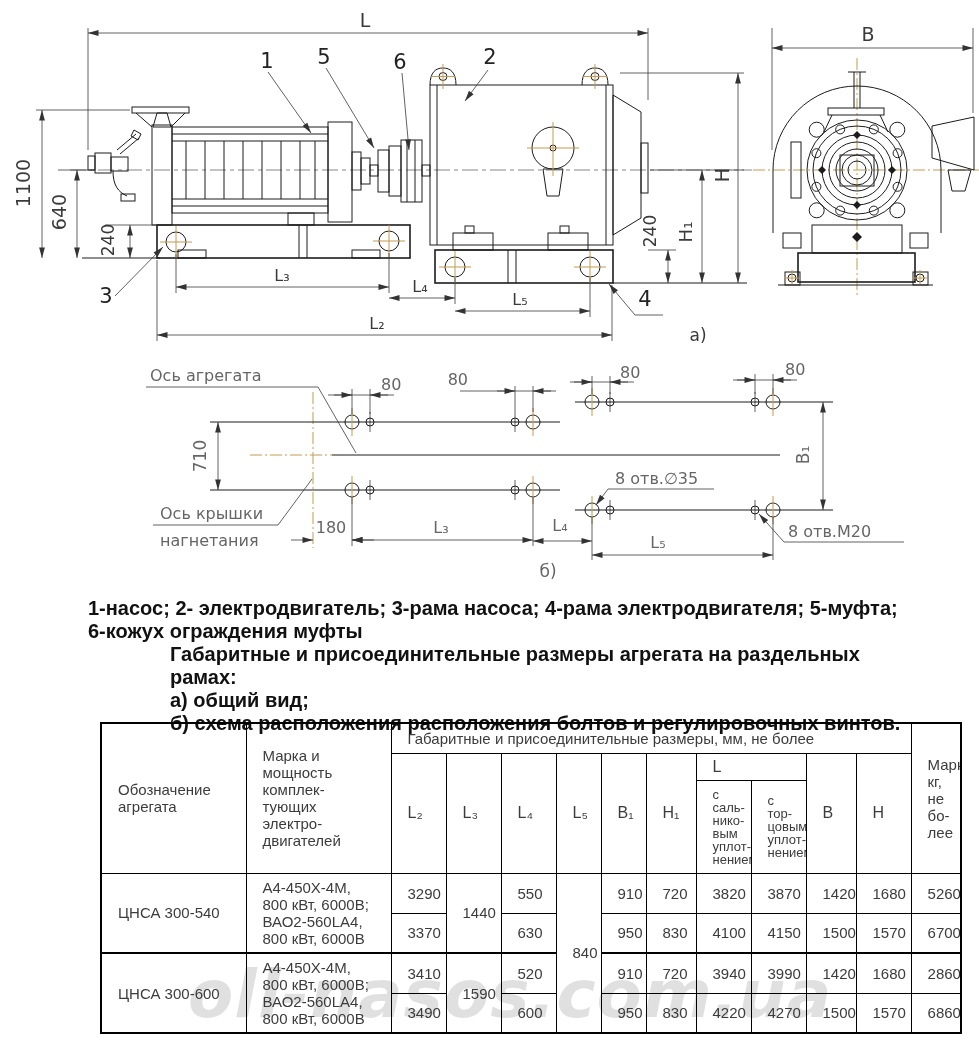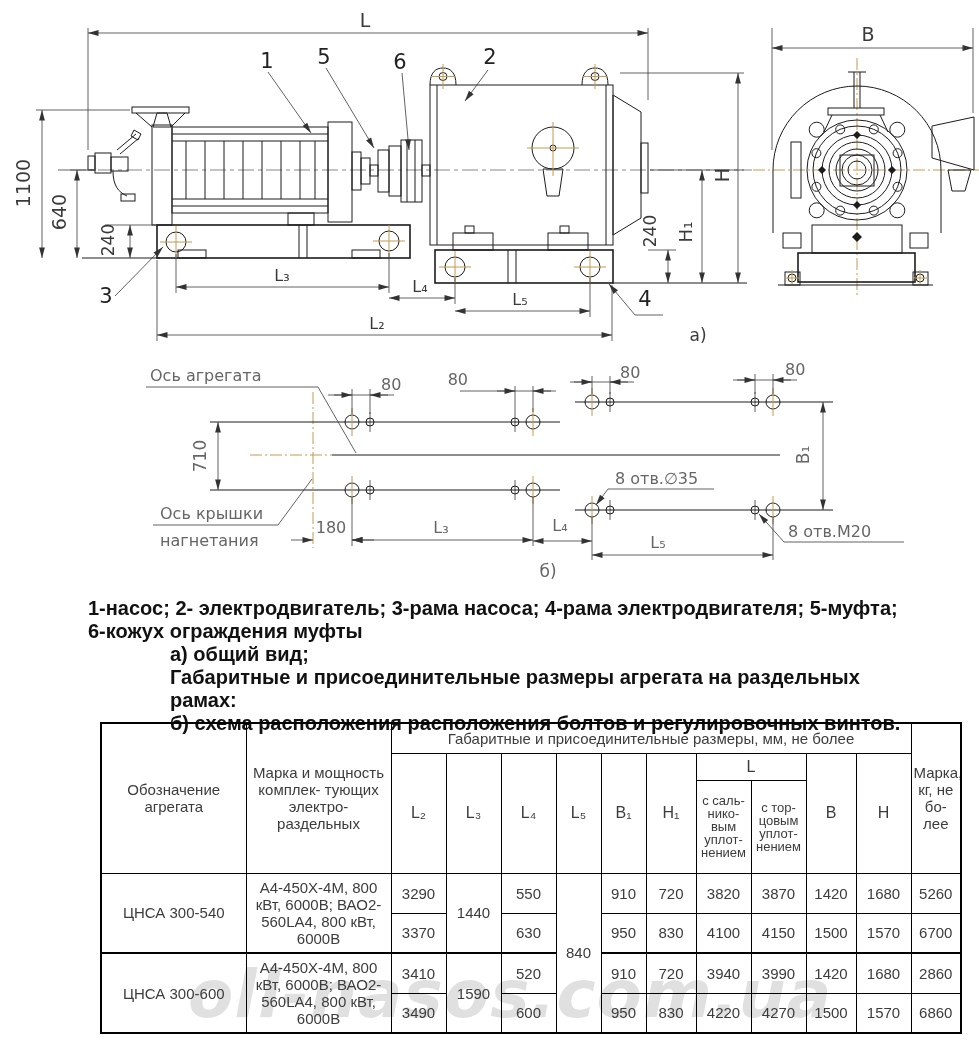--- a/index.html
+++ b/index.html
@@ -19,22 +19,22 @@
   .tg{fill:#666;}
   #legend{position:absolute;left:88px;top:597px;width:840px;font-weight:bold;
           font-size:20px;line-height:23px;color:#111;}
   #legend .ind{margin-left:82px;}
   #watermark{position:absolute;left:188px;top:956px;font-size:66px;font-weight:bold;
              color:rgba(0,0,0,0.12);letter-spacing:1px;white-space:nowrap;
              font-family:"DejaVu Sans",sans-serif;z-index:1;font-style:italic;}
   #dimtable{position:absolute;left:100px;top:722px;z-index:2;}
   #dimtable table{border-collapse:collapse;table-layout:fixed;width:860px;
                   font-size:15px;color:#3c3c3c;background:transparent;}
-  #dimtable td{border:1px solid #000;text-align:center;vertical-align:middle;
-               padding:1px 2px;overflow:hidden;}
+  #dimtable td{border:1px solid #000;text-align:left;vertical-align:middle;
+               padding:1px 16px;overflow:hidden;}
   #dimtable table{border:2px solid #000;}
   #dimtable .small{font-size:13px;line-height:13px;}
   #dimtable .sub{font-size:16px;}
   #dimtable tr.sep td{border-top:2px solid #000;}
   #dimtable thead tr:nth-child(1){height:30px;}
   #dimtable thead tr:nth-child(2){height:27px;}
   #dimtable thead tr:nth-child(3){height:93px;}
   #dimtable tbody tr{height:40px;}
 </style>
 </head>
@@ -366,22 +366,22 @@
     <line class="ma" x1="784" y1="542" x2="759" y2="514"></line>
 
     <text class="t17 tg" x="548" y="577" text-anchor="middle">б)</text>
   </g>
 </svg>
 
 
 <div id="legend">
   <div>1-насос; 2- электродвигатель; 3-рама насоса; 4-рама электродвигателя; 5-муфта;</div>
   <div>6-кожух ограждения муфты</div>
+  <div class="ind">Габаритные и присоединительные размеры агрегата на раздельных рамах:</div>
   <div class="ind">а) общий вид;</div>
-  <div class="ind">Габаритные и присоединительные размеры агрегата на раздельных рамах:</div>
   <div class="ind">б) схема расположения расположения болтов и регулировочных винтов.</div>
 </div>
 
 
 <div id="watermark">oll-nasos.com.ua</div>
 
 
 <div id="dimtable">
 <table>
   <colgroup>
@@ -395,21 +395,21 @@
           <col style="width:50px">
           <col style="width:55px">
     <col style="width:55px">
           <col style="width:50px">
           <col style="width:55px">
     <col style="width:50px">
   </colgroup>
   <thead>
     <tr>
       <td rowspan="3">Обозначение агрегата</td>
-      <td rowspan="3">Марка и мощность комплек- тующих электро- раздельных</td>
+      <td rowspan="3">Марка и мощность комплек- тующих электро- двигателей</td>
       <td colspan="10">Габаритные и присоединительные размеры, мм, не более</td>
       <td rowspan="3">Марка, кг, не бо- лее</td>
     </tr>
     <tr>
       <td rowspan="2" class="sub">L₂</td>
       <td rowspan="2" class="sub">L₃</td>
       <td rowspan="2" class="sub">L₄</td>
       <td rowspan="2" class="sub">L₅</td>
       <td rowspan="2" class="sub">B₁</td>
       <td rowspan="2" class="sub">H₁</td>

